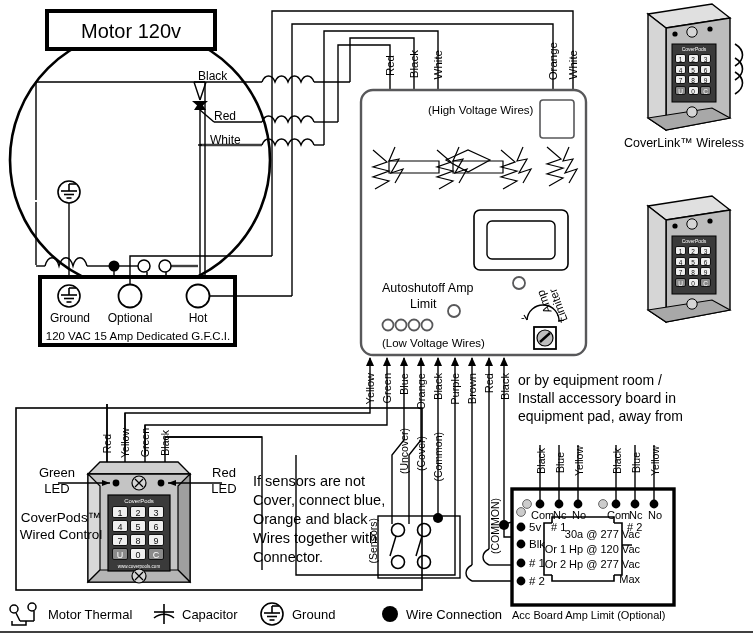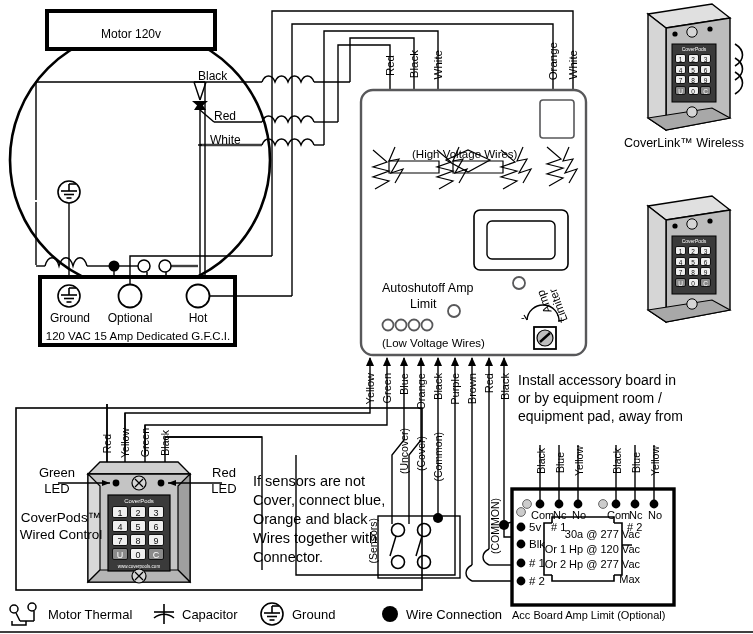--- a/index.html
+++ b/index.html
@@ -345,37 +345,37 @@
       <use href="#gndsym" x="272" y="614"></use>
 
       <circle cx="390" cy="614" r="8" fill="#000"></circle>
 
       <path d="M0,632 L753,632" stroke="#000" stroke-width="1.6"></path>
       <path d="M95,630 L753,630" stroke="none"></path>
     </g>
 
   </svg>
 
-  <div class="lbl" style="left:47px;top:20px;width:168px;text-align:center;font-size:12px;margin-top:8px;">Motor 120v</div>
+  <div class="lbl" style="left:47px;top:20px;width:168px;text-align:center;font-size:20px;">Motor 120v</div>
   <div class="lbl" style="left:198px;top:70px;font-size:12px;">Black</div>
   <div class="lbl" style="left:214px;top:110px;font-size:12px;">Red</div>
   <div class="lbl" style="left:210px;top:134px;font-size:12px;">White</div>
 
   <div class="lbl" style="left:46px;top:312px;width:48px;text-align:center;font-size:12px;">Ground</div>
   <div class="lbl" style="left:104px;top:312px;width:52px;text-align:center;font-size:12px;">Optional</div>
   <div class="lbl" style="left:180px;top:312px;width:36px;text-align:center;font-size:12px;">Hot</div>
   <div class="lbl" style="left:42px;top:330px;width:192px;text-align:center;font-size:11.5px;">120 VAC 15 Amp Dedicated G.F.C.I.</div>
 
   <div class="vlbl" style="left:384px;top:55px;font-size:11.5px;">Red</div>
   <div class="vlbl" style="left:408px;top:50px;font-size:11.5px;">Black</div>
   <div class="vlbl" style="left:432px;top:50px;font-size:11.5px;">White</div>
   <div class="vlbl" style="left:547px;top:42px;font-size:11.5px;">Orange</div>
   <div class="vlbl" style="left:567px;top:50px;font-size:11.5px;">White</div>
 
-  <div class="lbl" style="left:412px;top:104px;font-size:11.5px;margin-top:44px;">(High Voltage Wires)</div>
+  <div class="lbl" style="left:428px;top:104px;font-size:11.5px;">(High Voltage Wires)</div>
 
   <div class="lbl" style="left:382px;top:281px;font-size:12.5px;">Autoshutoff Amp</div>
   <div class="lbl" style="left:410px;top:297px;font-size:12.5px;">Limit</div>
 
   <div class="lbl" style="left:382px;top:337px;font-size:11.5px;">(Low Voltage Wires)</div>
 
   <div class="vlbl" style="left:538px;top:290px;font-size:11.5px;transform:rotate(160deg);">Amp</div>
   <div class="vlbl" style="left:552px;top:288px;font-size:11.5px;transform:rotate(160deg);">Limiter</div>
   <div class="lbl" style="left:521px;top:311px;font-size:11px;">-</div>
   <div class="lbl" style="left:558px;top:314px;font-size:11px;">+</div>
@@ -428,22 +428,22 @@
 
   <div class="abs" style="left:253px;top:472px;width:152px;font-size:14.5px;line-height:19px;">
     <div>If sensors are not</div>
     <div>Cover, connect blue,</div>
     <div>Orange and black</div>
     <div>Wires together with</div>
     <div>Connector.</div>
   </div>
 
   <div class="abs" style="left:518px;top:371px;width:230px;font-size:14px;line-height:18px;">
+    <div>or by equipment room /</div>
     <div>Install accessory board in</div>
-    <div>or by equipment room /</div>
     <div>equipment pad, away from</div>
   </div>
 
   <div class="lbl" style="left:616px;top:136px;width:136px;text-align:center;font-size:12.5px;">CoverLink™ Wireless</div>
   <div class="lbl" style="left:672px;top:47px;width:44px;text-align:center;font-size:5px;color:#fff;">CoverPods</div>
   <div id="wl1-keys" class="abs" style="left: 675px; top: 54px; width: 38px; display: grid; grid-template-columns: repeat(3, 11px); gap: 1.5px;">
       <div style="width: 11px; height: 9px; line-height: 9px; text-align: center; font-size: 6.5px; font-family: &quot;Liberation Sans&quot;, sans-serif; border-radius: 2px; border: 1px solid rgb(17, 17, 17); box-sizing: border-box; background: rgb(239, 239, 239); color: rgb(17, 17, 17);">1</div>
       <div style="width: 11px; height: 9px; line-height: 9px; text-align: center; font-size: 6.5px; font-family: &quot;Liberation Sans&quot;, sans-serif; border-radius: 2px; border: 1px solid rgb(17, 17, 17); box-sizing: border-box; background: rgb(239, 239, 239); color: rgb(17, 17, 17);">2</div>
       <div style="width: 11px; height: 9px; line-height: 9px; text-align: center; font-size: 6.5px; font-family: &quot;Liberation Sans&quot;, sans-serif; border-radius: 2px; border: 1px solid rgb(17, 17, 17); box-sizing: border-box; background: rgb(239, 239, 239); color: rgb(17, 17, 17);">3</div>
       <div style="width: 11px; height: 9px; line-height: 9px; text-align: center; font-size: 6.5px; font-family: &quot;Liberation Sans&quot;, sans-serif; border-radius: 2px; border: 1px solid rgb(17, 17, 17); box-sizing: border-box; background: rgb(239, 239, 239); color: rgb(17, 17, 17);">4</div>

